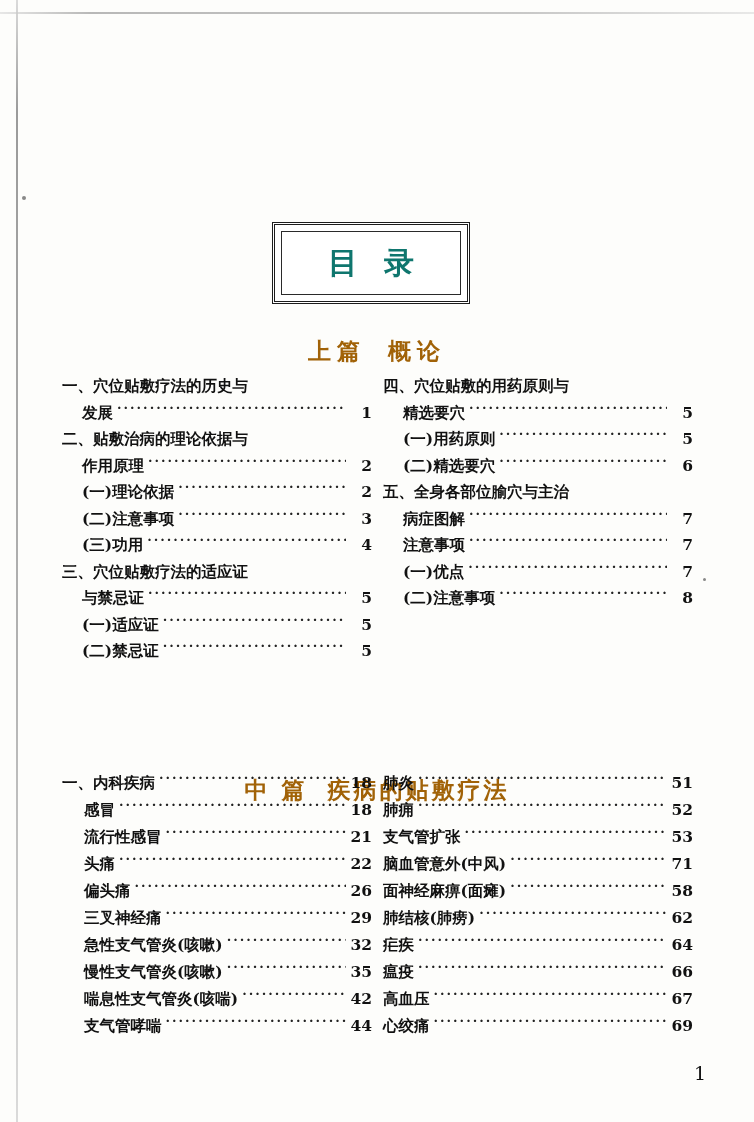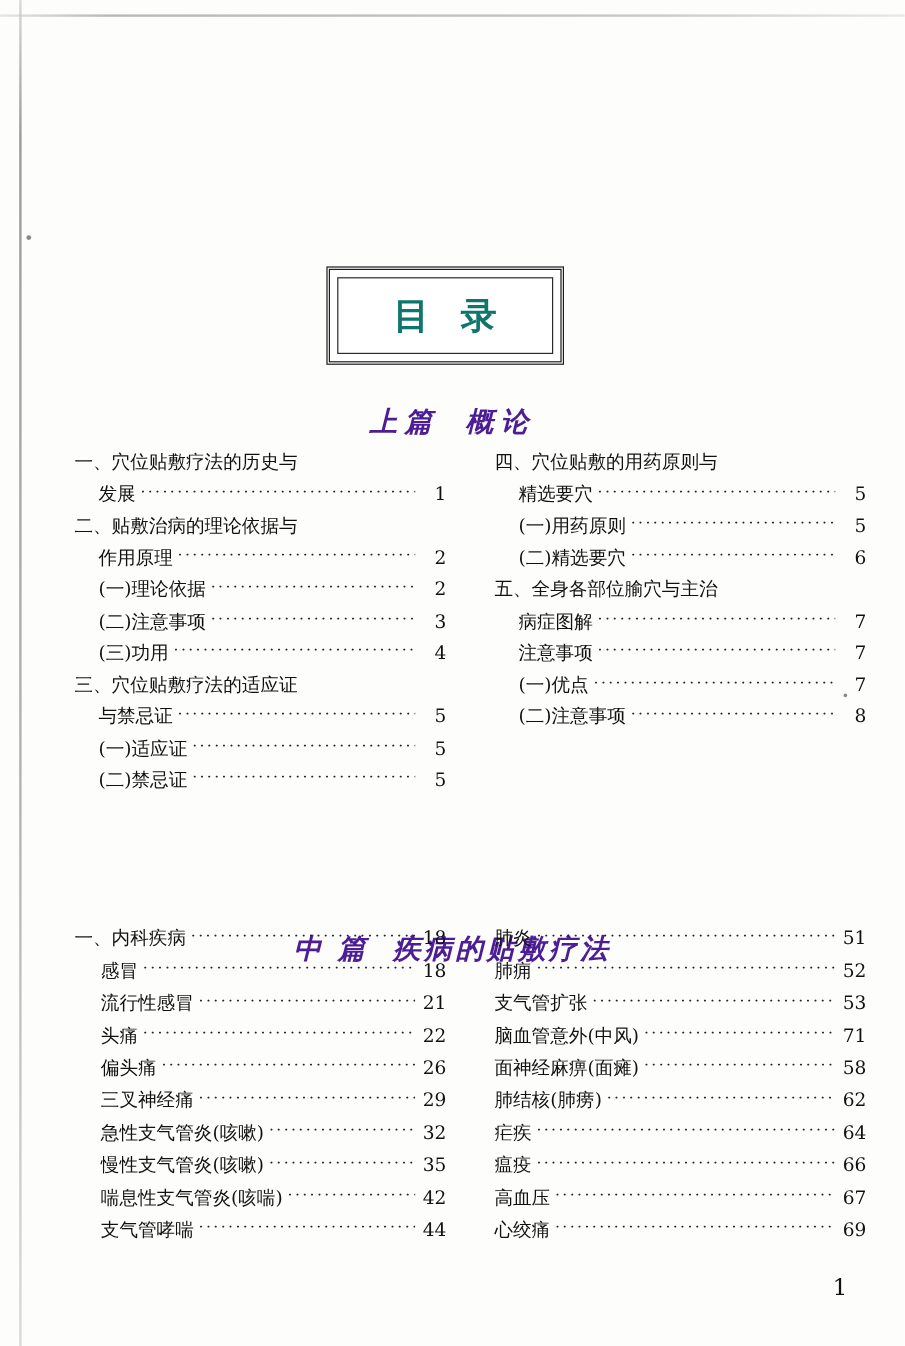--- a/index.html
+++ b/index.html
@@ -69,52 +69,52 @@
     text-indent: 26px;
     color: #0f766e;
   }
 
   .section-heading {
     position: absolute;
     width: 754px;
     text-align: center;
     font-family: "DejaVu Serif", serif;
     font-weight: bold;
-    color: #4c1d95;
-    font-style: italic;
+    color: #a16207;
   }
   #heading-shang { top: 336px; font-size: 23px; letter-spacing: 6px; }
   #heading-shang .gap { display: inline-block; width: 22px; }
   #heading-zhong { top: 728px; font-size: 23px; letter-spacing: 3px; margin-top: 47px; }
   #heading-zhong .gap { display: inline-block; width: 20px; }
 
   .columns {
     position: absolute;
     left: 0;
     width: 754px;
   }
   #block-upper { top: 378px; }
   #block-lower { top: 775px; }
 
   .col {
     position: absolute;
     width: 310px;
   }
   .col-left { left: 62px; }
-  .col-right { left: 412px; }
+  .col-right { left: 383px; }
 
   .entry {
     display: flex;
-    align-items: center;
+    align-items: flex-start;
     font-family: "DejaVu Serif", serif;
     font-size: 15.5px;
     line-height: 1;
     margin-bottom: 11px;
     white-space: nowrap;
     color: #111;
+    font-weight: bold;
   }
   .entry .label {
     flex: 0 0 auto;
   }
   .entry .dots {
     flex: 1 1 auto;
     margin: 0 4px 3px 4px;
     overflow: hidden;
     height: 6px;
     letter-spacing: 2px;

